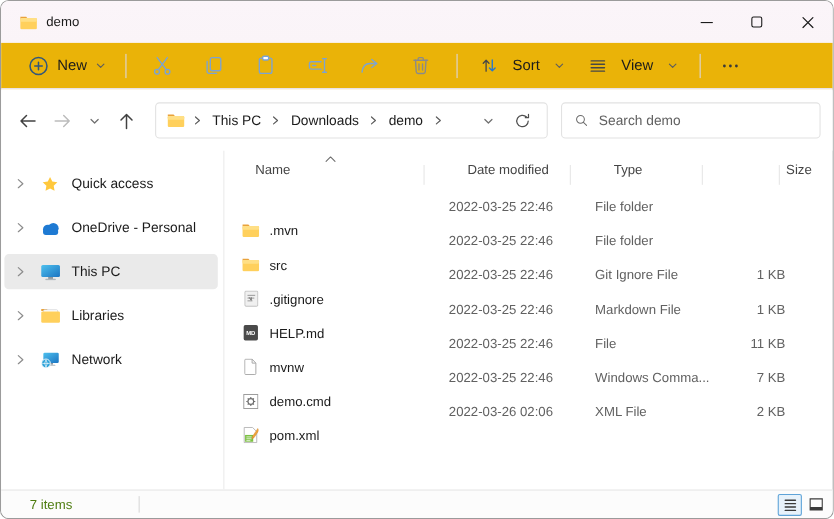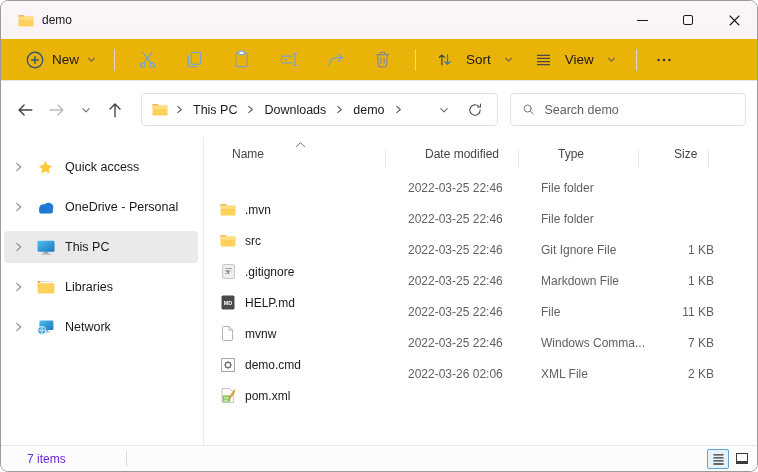--- a/index.html
+++ b/index.html
@@ -70,40 +70,40 @@
   .side-item.selected { background: #eaeaea; }
   .side-chevron { width: 13px; display: flex; align-items: center; }
   .side-icon { width: 21px; display: flex; align-items: center; justify-content: center; }
 
   
   .filelist { position: absolute; top: 136px; left: 204px; right: 1px; bottom: 26px; background: #fff; font-size: 12px; }
   .fl-header { position: relative; display: flex; height: 33px; align-items: center; color: #454545; }
   .h-name { width: 220px; padding-left: 27px; }
   .h-date { width: 133px; }
   .h-type { width: 116px; }
-  .h-size { width: 64px; }
+  .h-size { width: 64px; text-align: right; }
   .sort-caret { position: absolute; left: 89px; top: 1px; }
   .col-div { position: absolute; top: 13px; width: 1px; height: 18px; background: #e7e7e7; }
   .col-div.d1 { left: 180px; } .col-div.d2 { left: 313px; } .col-div.d3 { left: 433px; } .col-div.d4 { left: 503px; }
 
   .fl-rows { margin-top: 2px; }
   .row { display: flex; height: 31px; align-items: center; cursor: default; }
   .c-name { width: 187px; padding-left: 15px; display: flex; align-items: center; gap: 9px; color: #1b1b1b; margin-top: 44px; }
   .c-date { width: 133px; color: #616161; margin-left: 16px; }
   .c-type { width: 116px; color: #616161; }
   .c-size { width: 64px; text-align: right; padding-right: 7px; color: #616161; }
   .file-ic { display: flex; align-items: center; justify-content: center; width: 16px; }
 
   
   .statusbar {
     position: absolute; left: 0; right: 0; bottom: 0; height: 26px;
     background: #fcfcfc; border-top: 1px solid #e7e7e7;
     display: flex; align-items: center; font-size: 12px;
   }
-  .status-count { margin-left: 26px; color: #6d28d9; }
+  .status-count { margin-left: 26px; color: #4d7c0f; }
   .status-div { position: absolute; left: 125px; top: 5px; width: 1px; height: 15px; background: #d9d9d9; }
   .view-toggles { margin-left: auto; display: flex; align-items: center; margin-right: 4px; gap: 2px; }
   .toggle-btn { width: 22px; height: 20px; display: flex; align-items: center; justify-content: center; background: none; border: 1px solid transparent; border-radius: 2px; }
   .toggle-btn.active { border-color: #5ea3d8; background: #e7f2fb; }
   .thumb-glyph { width: 12px; height: 11px; border: 1.3px solid #3a3a3a; border-bottom: 3.5px solid #3a3a3a; display: block; }
 </style>
 </head>
 <body>
 
 <div class="window">

